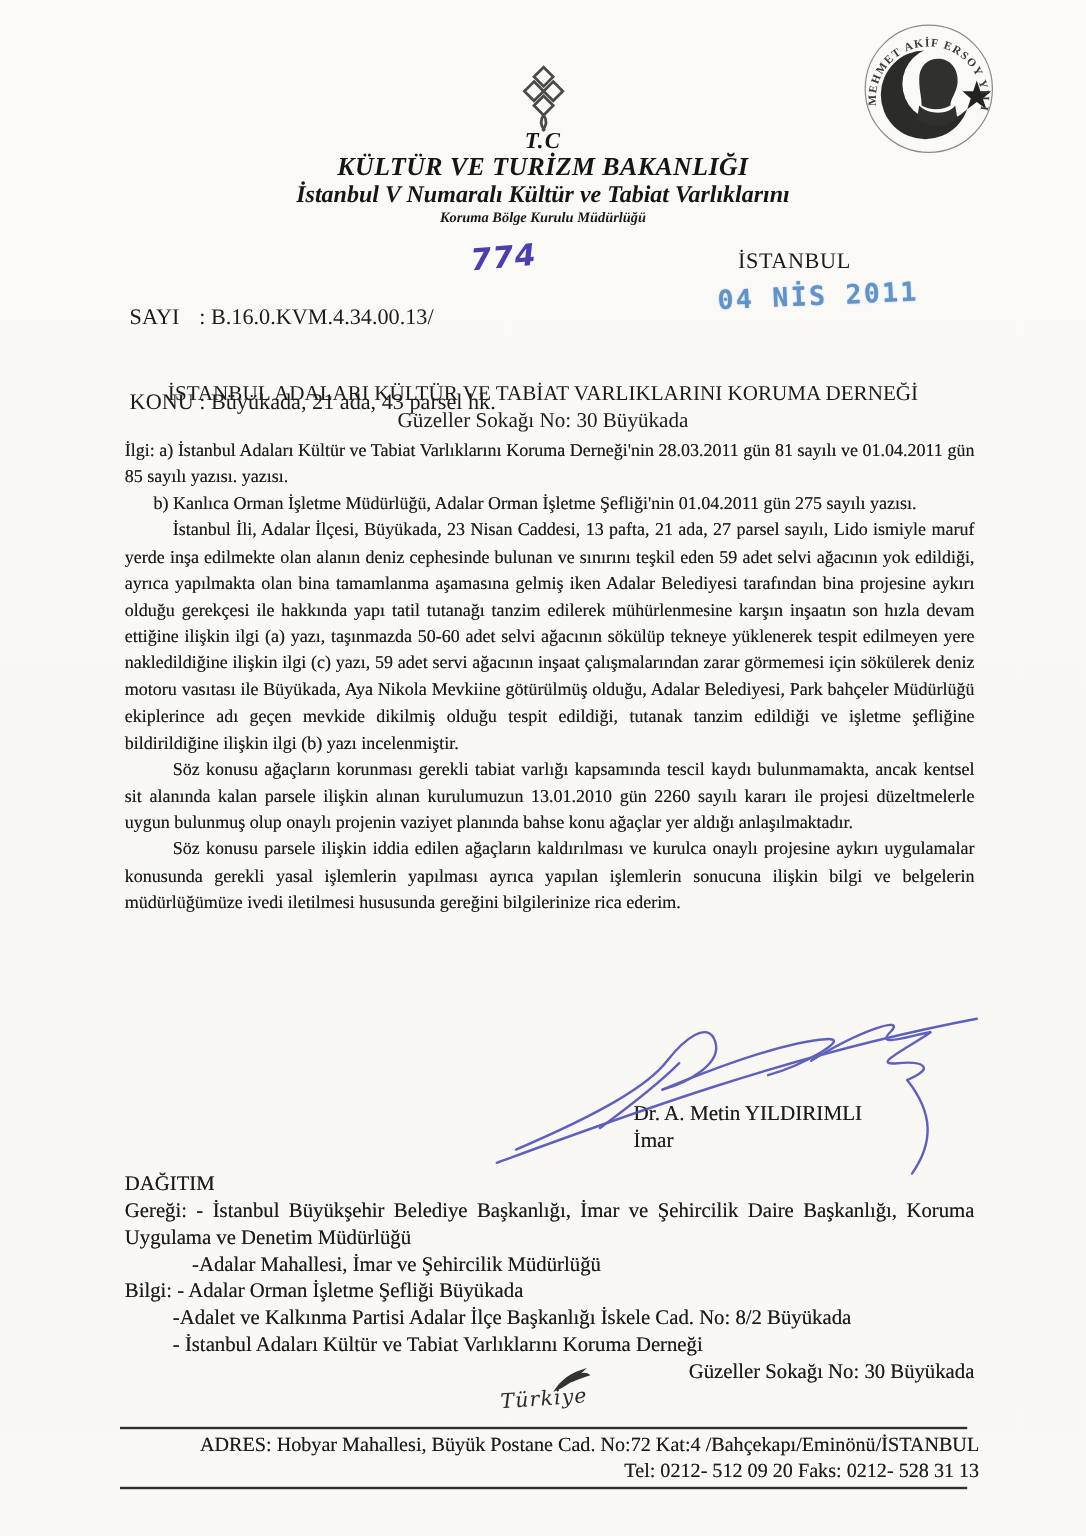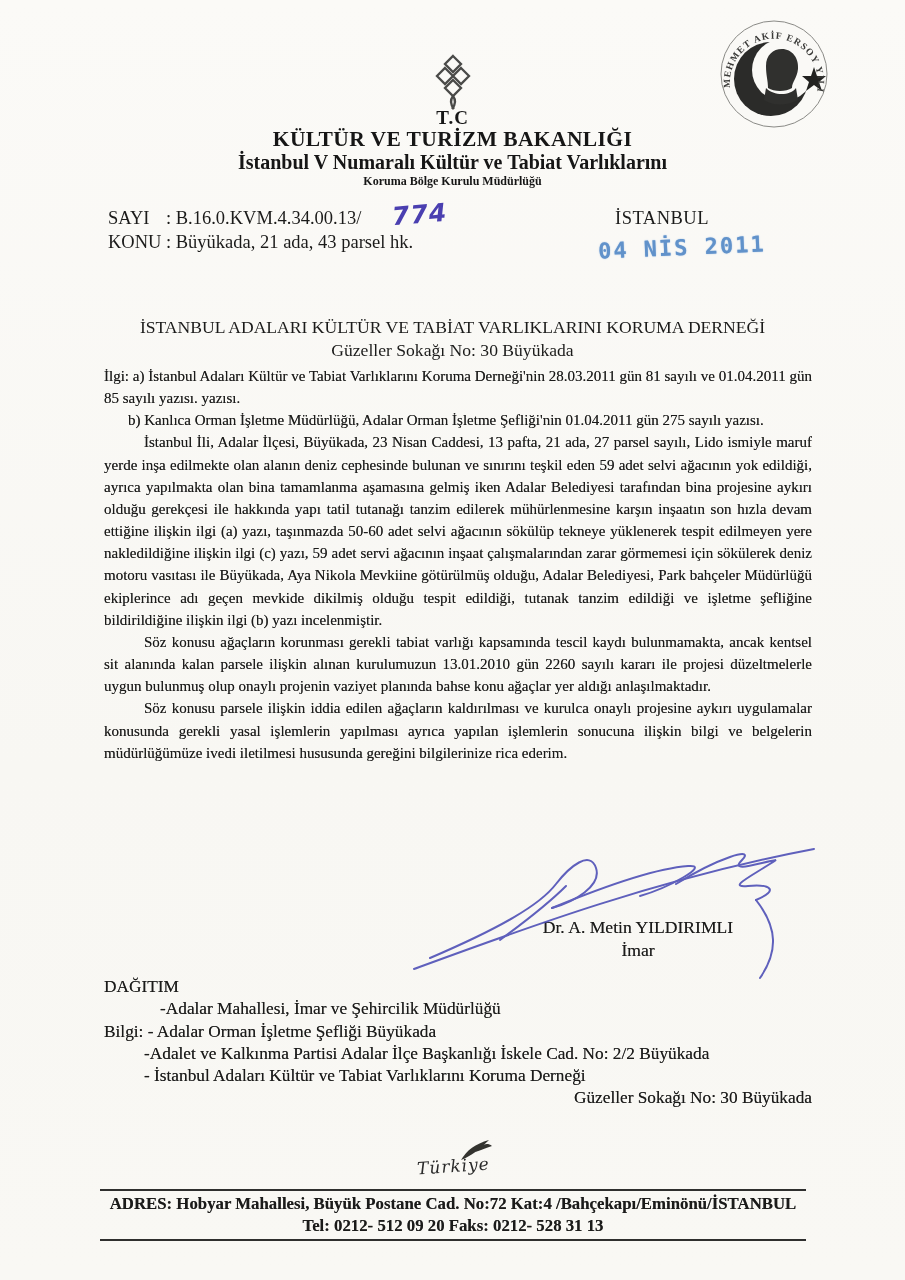--- a/index.html
+++ b/index.html
@@ -7,30 +7,30 @@
     position:relative;
     width:905px;height:1280px;
     margin:0 auto;
     background:linear-gradient(180deg,#fbfaf7 0%,#f8f7f3 60%,#f9f8f4 100%);
     font-family:"Liberation Serif", serif;
     color:#1b1b1a;
     overflow:hidden;
   }
   
   .knot{position:absolute;left:431px;top:54px;width:44px;height:56px;}
-  .hdr{position:absolute;left:0;right:0;text-align:center;font-weight:bold;color:#161616;}
+  .hdr{position:absolute;left:0;right:0;text-align:center;font-weight:bold;color:#161616;font-style:italic;}
   .hdr-tc{top:107px;font-size:19px;letter-spacing:1px;}
   .hdr-min{top:127px;font-size:21.5px;letter-spacing:.4px;}
   .hdr-of1{top:151px;font-size:20px;}
   .hdr-of2{top:174px;font-size:12px;}
   .seal{position:absolute;left:716px;top:16px;width:116px;height:116px;}
   
   .meta{position:absolute;left:108px;top:206px;font-size:18.5px;line-height:24px;}
   .meta-row{white-space:nowrap;}
-  .meta-label{display:inline-block;width:58px;}
+  .meta-label{display:inline-block;width:58px;margin-top:47px;}
   .hand-num{
     position:absolute;left:392px;top:200px;
     font-family:"DejaVu Sans", sans-serif;font-style:italic;font-weight:bold;
     font-size:25px;color:#4a3fb0;transform:rotate(-5deg);letter-spacing:1px;
   }
   .city{position:absolute;left:592px;top:208px;width:140px;text-align:center;font-size:18.5px;letter-spacing:.5px;}
   .stamp{
     position:absolute;left:598px;top:235px;width:170px;
     font-family:"DejaVu Sans Mono", monospace;font-weight:bold;
     font-size:22px;color:#4d84c5;letter-spacing:2px;
@@ -42,21 +42,21 @@
   
   .bodytext{
     position:absolute;left:104px;top:365px;width:708px;
     font-size:15px;line-height:22.15px;text-align:justify;
     text-shadow:0 0 .45px rgba(25,25,25,.65);
   }
   .bodytext p{margin:0;}
   .ref-ind{text-indent:24px;}
   .para{text-indent:40px;}
   
-  .sign-block{position:absolute;left:528px;top:916px;width:220px;text-align:center;font-size:17.6px;line-height:23px;text-shadow:0 0 .45px rgba(25,25,25,.6);}
+  .sign-block{position:absolute;left:528px;top:916px;width:220px;text-align:left;font-size:17.6px;line-height:23px;text-shadow:0 0 .45px rgba(25,25,25,.6);}
   .sig-overlay{position:absolute;left:0;top:0;width:905px;height:1280px;pointer-events:none;z-index:5;}
   
   .dist{
     position:absolute;left:104px;top:976px;width:708px;
     font-size:17.3px;line-height:22.3px;
     text-shadow:0 0 .45px rgba(25,25,25,.65);
   }
   .dist p{margin:0;}
   .dist-g1{text-align:justify;}
   .dist-g2{padding-left:56px;}
@@ -68,22 +68,22 @@
   .turkiye-text{
     font-family:"DejaVu Serif", serif;font-style:italic;font-size:17px;color:#2a2a2a;
     transform:rotate(-4deg);display:inline-block;margin-top:10px;letter-spacing:1px;
   }
   .turkiye-leaf{position:absolute;right:18px;top:-8px;width:34px;height:24px;}
   
   .rule{position:absolute;left:100px;width:706px;border-top:2px solid #2f2f2e;}
   .rule1{top:1189px;}
   .rule2{top:1239px;}
   .footer-text{
-    position:absolute;left:90px;top:1193px;width:726px;text-align:center;
-    font-size:16.8px;line-height:21.5px;text-shadow:0 0 .4px rgba(25,25,25,.6);font-weight:bold;
+    position:absolute;left:90px;top:1193px;width:726px;text-align:right;
+    font-size:16.8px;line-height:21.5px;text-shadow:0 0 .4px rgba(25,25,25,.6);
   }
 </style>
 </head>
 <body>
 
 <div class="sheet">
 
   <svg class="knot" viewBox="0 0 44 56">
     <g fill="none" stroke="#4a4a48" stroke-width="2.3">
       <path d="M22 2 L30 10 L22 18 L14 10 Z"></path>
@@ -152,23 +152,24 @@
       <path d="M 430 958 C 500 928 540 905 556 884 C 570 866 590 850 596 868 C 602 886 574 902 552 908"></path>
       <path d="M 552 908 C 610 884 660 868 688 866 C 712 864 668 888 640 896"></path>
       <path d="M 676 884 C 718 858 756 846 742 860 C 728 874 762 862 776 860 C 752 876 726 888 748 886 C 770 884 780 890 756 900"></path>
       <path d="M 756 900 C 778 928 778 952 760 978"></path>
       <path d="M 500 940 C 530 918 552 900 566 886"></path>
     </g>
   </svg>
 
   <div class="dist">
     <p>DAĞITIM</p>
+    <p class="dist-g1">Gereği: - İstanbul Büyükşehir Belediye Başkanlığı, İmar ve Şehircilik Daire Başkanlığı, Koruma Uygulama ve Denetim Müdürlüğü</p>
     <p class="dist-g2">-Adalar Mahallesi, İmar ve Şehircilik Müdürlüğü</p>
     <p>Bilgi: - Adalar Orman İşletme Şefliği  Büyükada</p>
-    <p class="dist-b2">-Adalet ve Kalkınma Partisi Adalar İlçe Başkanlığı İskele Cad. No: 2/2 Büyükada</p>
+    <p class="dist-b2">-Adalet ve Kalkınma Partisi Adalar İlçe Başkanlığı İskele Cad. No: 8/2 Büyükada</p>
     <p class="dist-b3">- İstanbul Adaları Kültür ve Tabiat Varlıklarını Koruma Derneği</p>
     <p class="dist-right">Güzeller Sokağı No: 30 Büyükada</p>
   </div>
 
   <div class="turkiye">
     <svg class="turkiye-leaf" viewBox="0 0 34 24">
       <path d="M2 22 C8 12 16 6 30 2 C20 12 12 18 2 22 Z" fill="#33332f"></path>
       <path d="M16 14 C22 6 28 4 33 8 C26 10 20 13 16 14 Z" fill="#33332f"></path>
     </svg>
     <span class="turkiye-text">Türkiye</span>

